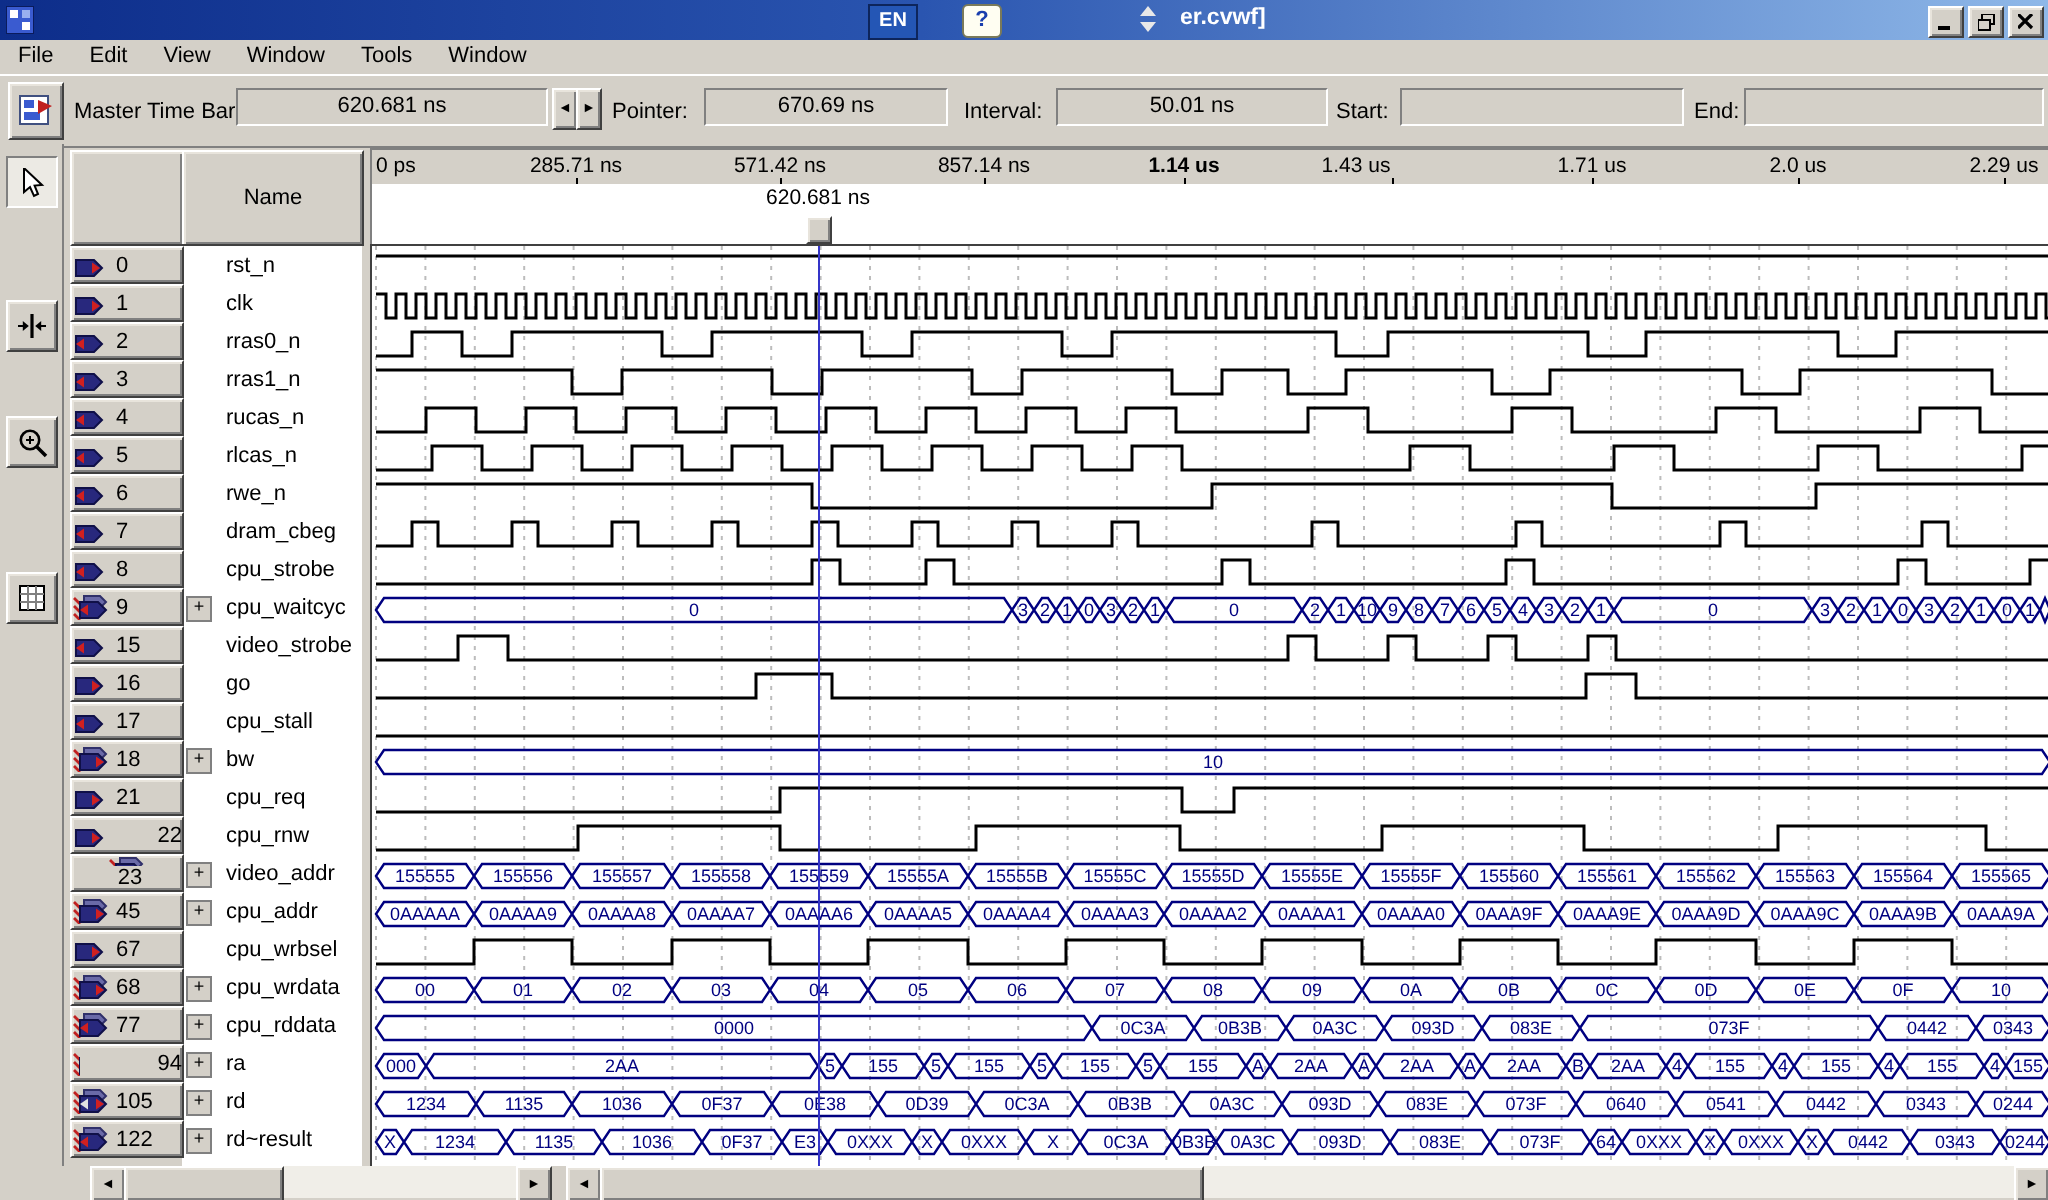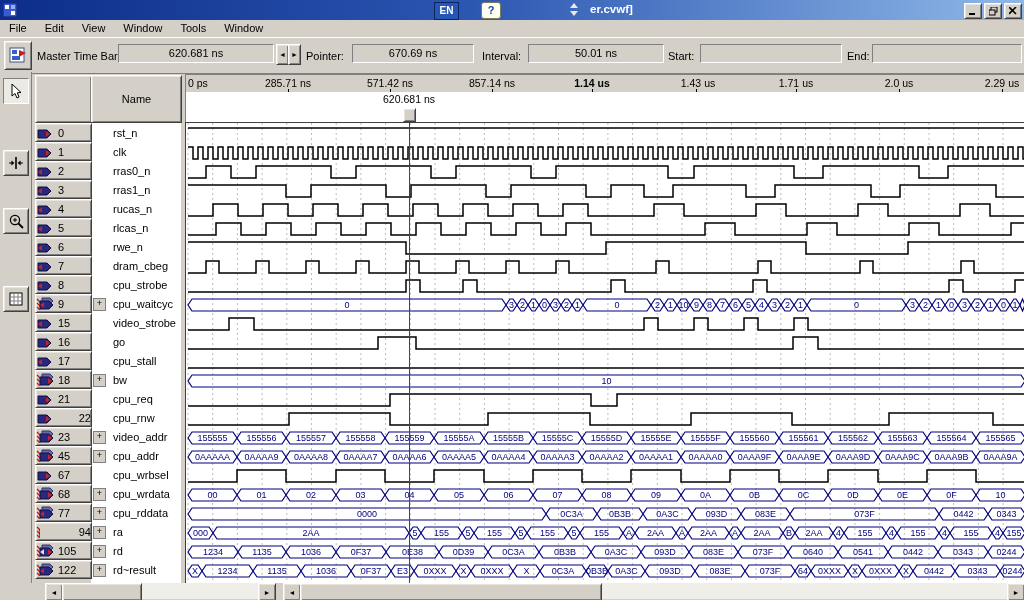--- a/index.html
+++ b/index.html
@@ -334,21 +334,21 @@
     <div class="numbtn bout" style="top: 285px; justify-content: space-between;">
       <svg width="19" height="13">
         <path d="M2,4 L11,4 L15,8 L11,12 L2,12 Z" fill="#28287d" stroke="#101048"></path>
         <path d="M10,5.2 L14,8 L10,10.8 Z" fill="#d02020"></path>
       </svg>
       <span>22</span>
     </div>
     <div class="namecell" style="top: 285px;">
       <span class="signame">cpu_rnw</span>
     </div>
-    <div class="numbtn bout" style="top: 304px;">
+    <div class="numbtn bout" style="top: 304px; flex-direction: column;">
       <svg width="19" height="13">
         <path d="M1,2 L5,6 M1,6 L5,10 M1,10 L4,13" stroke="#c02020" stroke-width="1.4" fill="none"></path>
         <path d="M6,1 L14,1 L17,4 L14,7 L6,7 Z" fill="#6a6aa8" stroke="#30306a"></path>
         <path d="M4,4 L13,4 L17,8 L13,12 L4,12 Z" fill="#28287d" stroke="#101048"></path>
         <path d="M12,5.2 L16,8 L12,10.8 Z" fill="#d02020"></path>
       </svg>
       <span>23</span>
     </div>
     <div class="namecell" style="top: 304px;">
       <div class="plusbox" style="top:4px">+</div>
@@ -448,21 +448,21 @@
 <div id="timeline" class="abs">
     <span class="tick-label" style="left: 2px;">0 ps</span>
     <span class="tick-label" style="left: 102px; transform: translateX(-50%);">285.71 ns</span>
     <div class="tick-mark" style="left: 102px;"></div>
     <span class="tick-label" style="left: 204px; transform: translateX(-50%);">571.42 ns</span>
     <div class="tick-mark" style="left: 204px;"></div>
     <span class="tick-label" style="left: 306px; transform: translateX(-50%);">857.14 ns</span>
     <div class="tick-mark" style="left: 306px;"></div>
     <span class="tick-label" style="left: 406px; transform: translateX(-50%); font-weight: bold;">1.14 us</span>
     <div class="tick-mark" style="left: 406px;"></div>
-    <span class="tick-label" style="left: 512px; transform: translateX(-50%);">1.43 us</span>
+    <span class="tick-label" style="left: 492px; transform: translateX(-50%);">1.43 us</span>
     <div class="tick-mark" style="left: 510px;"></div>
     <span class="tick-label" style="left: 610px; transform: translateX(-50%);">1.71 us</span>
     <div class="tick-mark" style="left: 610px;"></div>
     <span class="tick-label" style="left: 713px; transform: translateX(-50%);">2.0 us</span>
     <div class="tick-mark" style="left: 713px;"></div>
     <span class="tick-label" style="left: 816px; transform: translateX(-50%);">2.29 us</span>
     <div class="tick-mark" style="left: 816px;"></div>
   </div>
 <div id="label-area" class="abs">
   <span id="mtb-label" style="left: 223px;">620.681 ns</span>

